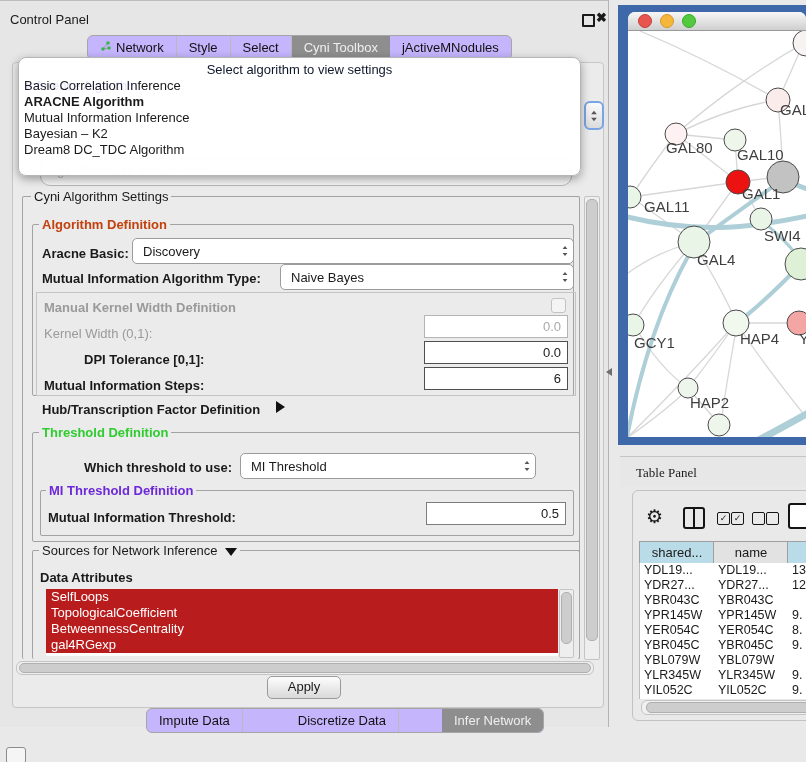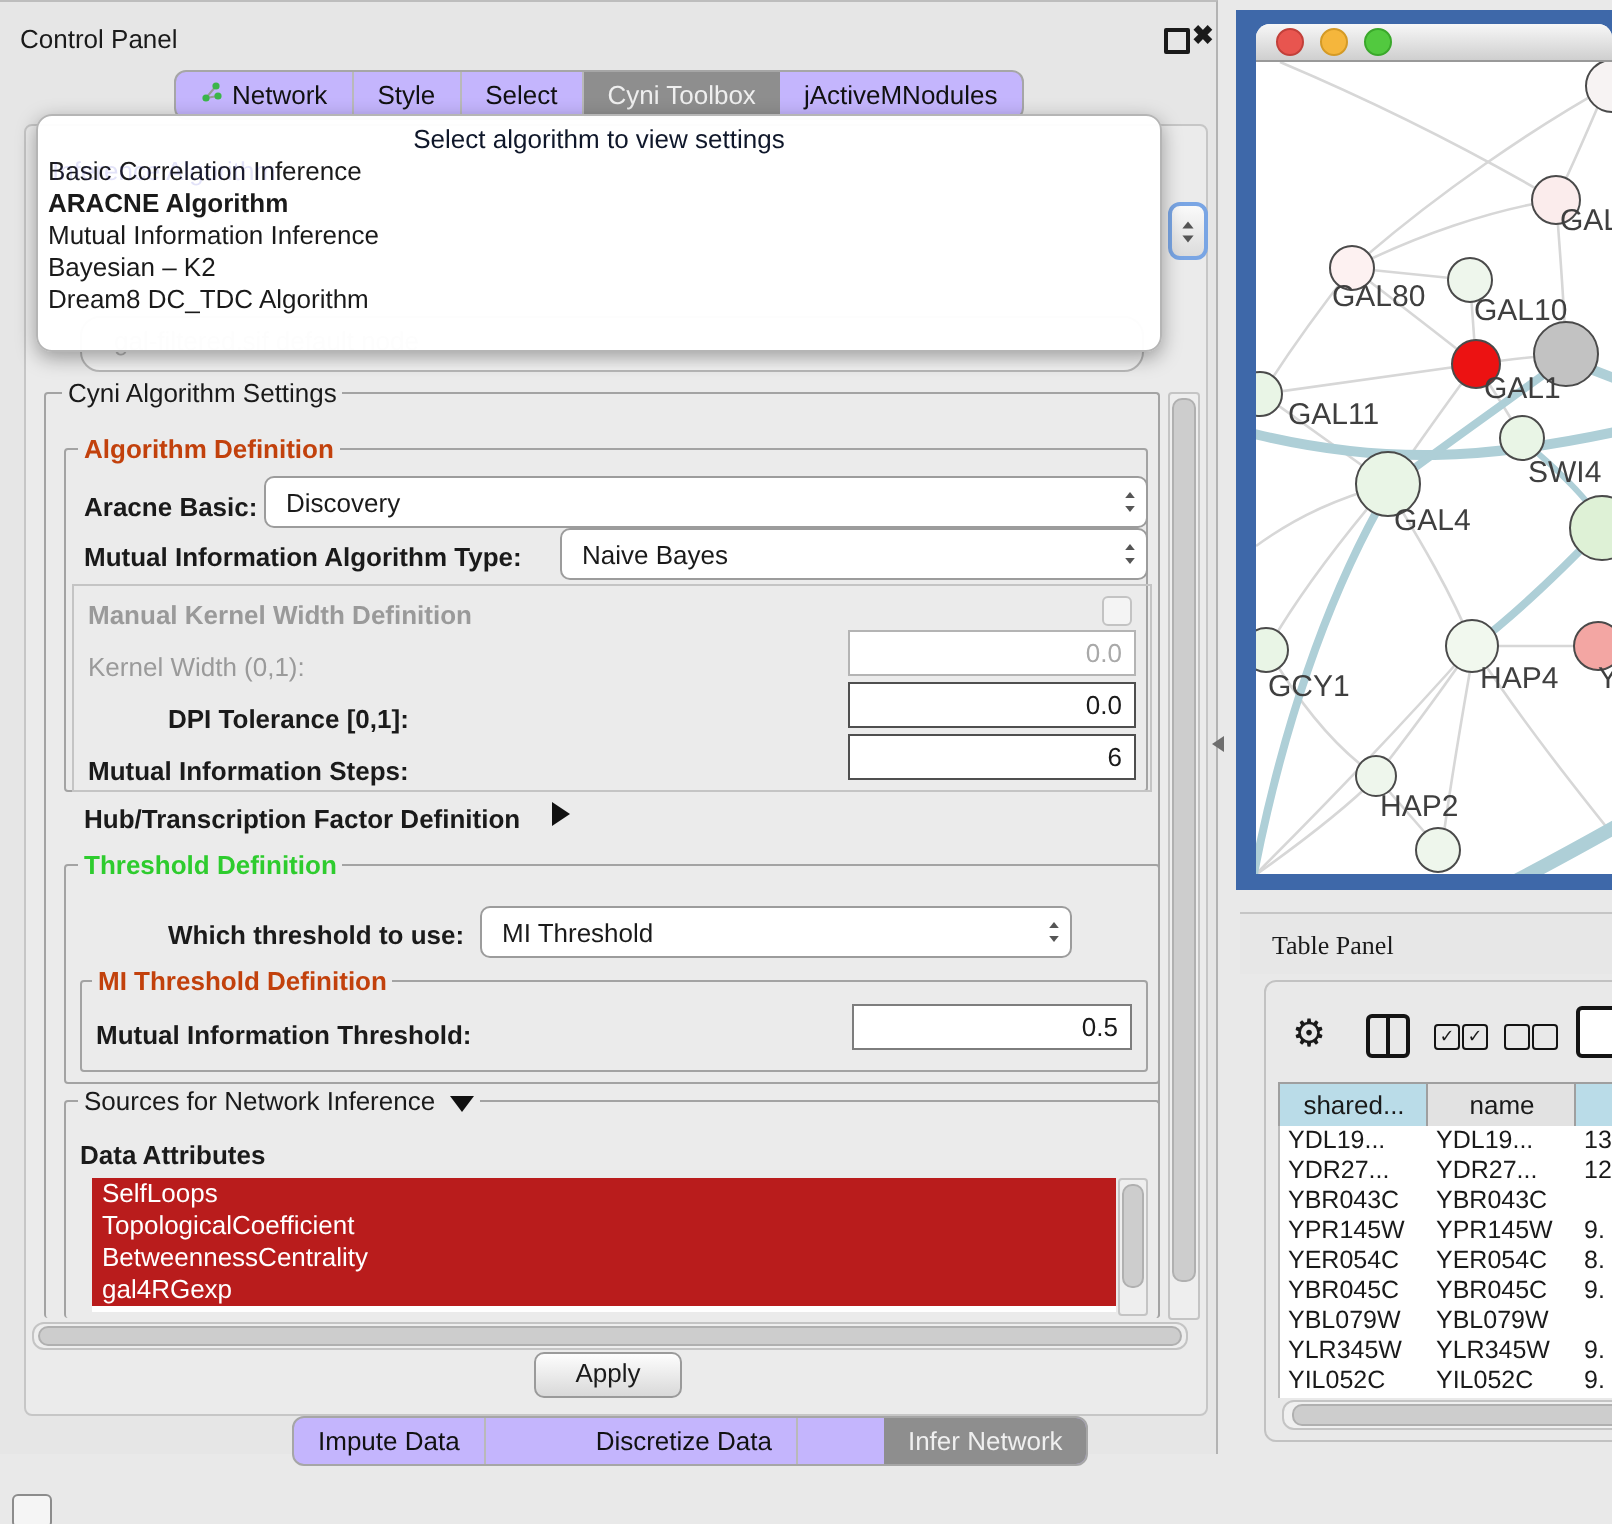--- a/index.html
+++ b/index.html
@@ -167,21 +167,21 @@
   <div class="abs b" style="left:84px;top:460px;">Which threshold to use:</div>
   <div class="abs combo" style="left:240px;top:453px;width:294px;height:24px;">
     <span class="val">MI Threshold</span>
     <span class="spin">
         <span class="tri-up" style="transform:scale(0.6);"></span>
         <span class="tri-dn" style="transform:scale(0.6);"></span>
       </span>
   </div>
 
   <div class="abs group" style="left:40px;top:490px;width:532px;height:44px;">
-    <span class="glab b" style="left:5px;color:#c2410c;">MI Threshold Definition</span>
+    <span class="glab b" style="left:5px;color:#6d28d9;">MI Threshold Definition</span>
   </div>
   <div class="abs b" style="left:48px;top:510px;">Mutual Information Threshold:</div>
   <div class="abs field" style="left:426px;top:502px;width:126px;border-color:#7d7d7d;">0.5</div>
 
   <div class="abs group noBottom" style="left:32px;top:550px;width:546px;height:108px;">
     <span class="glab" style="left:6px;">
       <span>Sources for Network Inference</span>
       <span class="tri-down-b" style="margin-left:4px;"></span>
     </span>
   </div>

